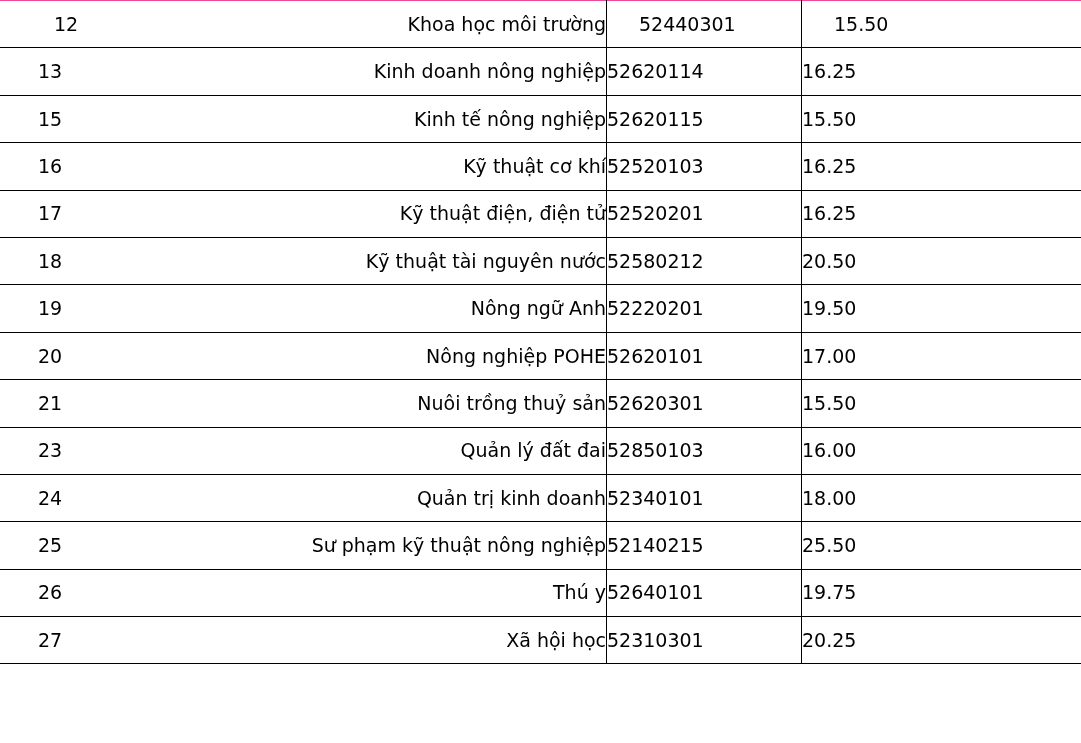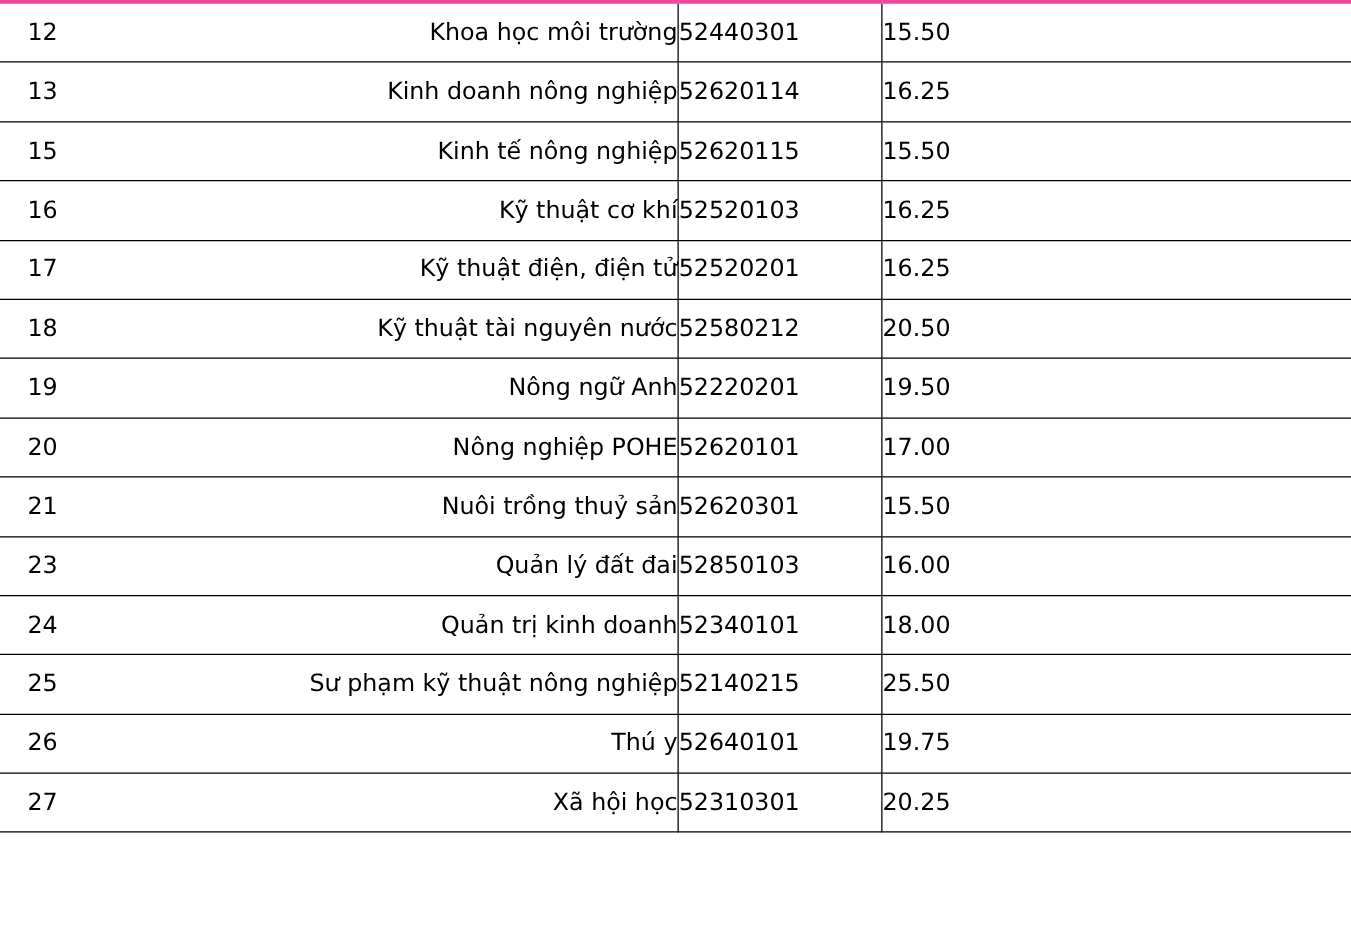--- a/index.html
+++ b/index.html
@@ -55,21 +55,22 @@
     text-align: left;
     border-right: 1px solid #000000;
   }
   td.col-score {
     width: 375px;
     text-align: left;
     border-right: none;
   }
   
   table.majors-table tr:first-child td {
-    border-top: 3px solid #ec4899;
+    border-top: 1px solid #ec4899;
+    padding-left: 32px;
   }
 </style>
 </head>
 <body>
 
 <div class="sheet">
   <table class="majors-table">
     <tbody>
 
       <tr>

